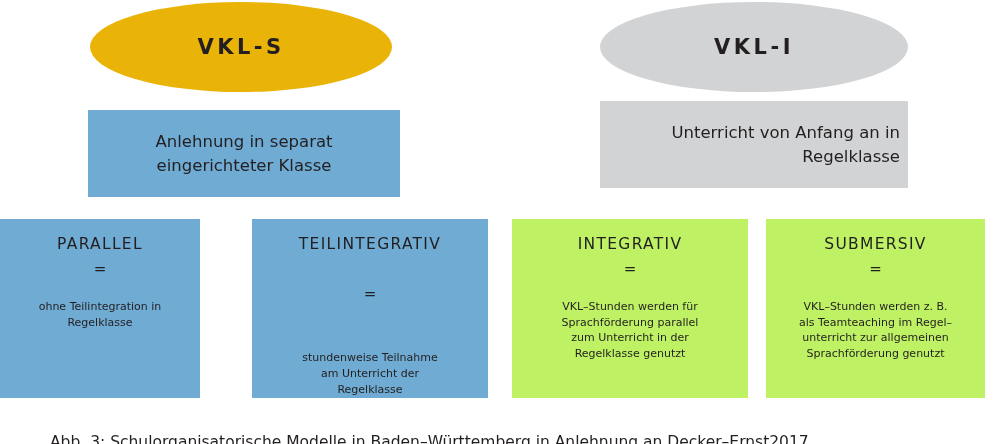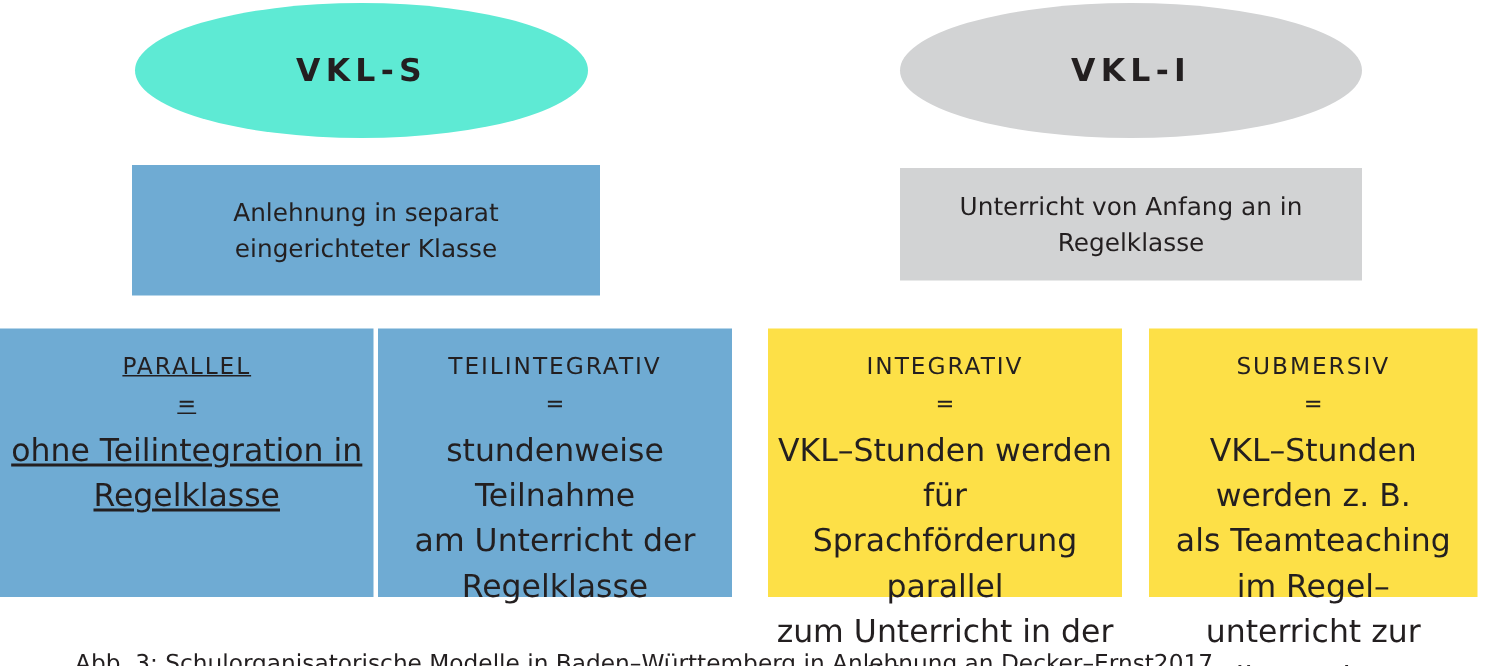--- a/index.html
+++ b/index.html
@@ -38,21 +38,21 @@
     letter-spacing: 3.5px;
     color: #231f20;
     text-align: center;
     line-height: 1;
   }
   #ellipse-vkl-s {
     left: 90px;
     top: 2px;
     width: 302px;
     height: 90px;
-    background: #5eead4;
+    background: #eab308;
   }
   #ellipse-vkl-i {
     left: 600px;
     top: 2px;
     width: 308px;
     height: 90px;
     background: #d2d3d4;
   }
 
   
@@ -71,24 +71,25 @@
   }
   #mid-box-vkl-s {
     left: 88px;
     top: 110px;
     width: 312px;
     height: 87px;
     background: #6fabd3;
   }
   #mid-box-vkl-i {
     left: 600px;
-    top: 112px;
+    top: 101px;
     width: 308px;
-    height: 75px;
+    height: 87px;
     background: #d2d3d4;
+    text-align: right;
   }
 
   
   .model-box {
     position: absolute;
     top: 219px;
     height: 179px;
     display: flex;
     flex-direction: column;
     align-items: center;
@@ -102,30 +103,30 @@
     color: #231f20;
     line-height: 1.2;
   }
   .model-equals {
     font-size: 15px;
     color: #231f20;
     line-height: 1.6;
     margin-top: 3px;
   }
   .model-desc {
-    font-size: 21px;
+    font-size: 11px;
     line-height: 1.45;
     color: #231f20;
-    margin-top: 4px;
+    margin-top: 18px;
     white-space: pre-line;
   }
   .blue  { background: #6fabd3; }
-  .gray  { background: #fde047; }
-
-  #model-box-parallel       { left: 0px;   width: 249px; text-decoration: underline; }
+  .gray  { background: #bef264; }
+
+  #model-box-parallel       { left: 0px;   width: 200px; }
   #model-box-teilintegrativ { left: 252px; width: 236px; justify-content: space-between; }
   #model-box-integrativ     { left: 512px; width: 236px; }
   #model-box-submersiv      { left: 766px; width: 219px; }
 
   
   #caption {
     position: absolute;
     left: 2px;
     top: 432px;
     width: 996px;

